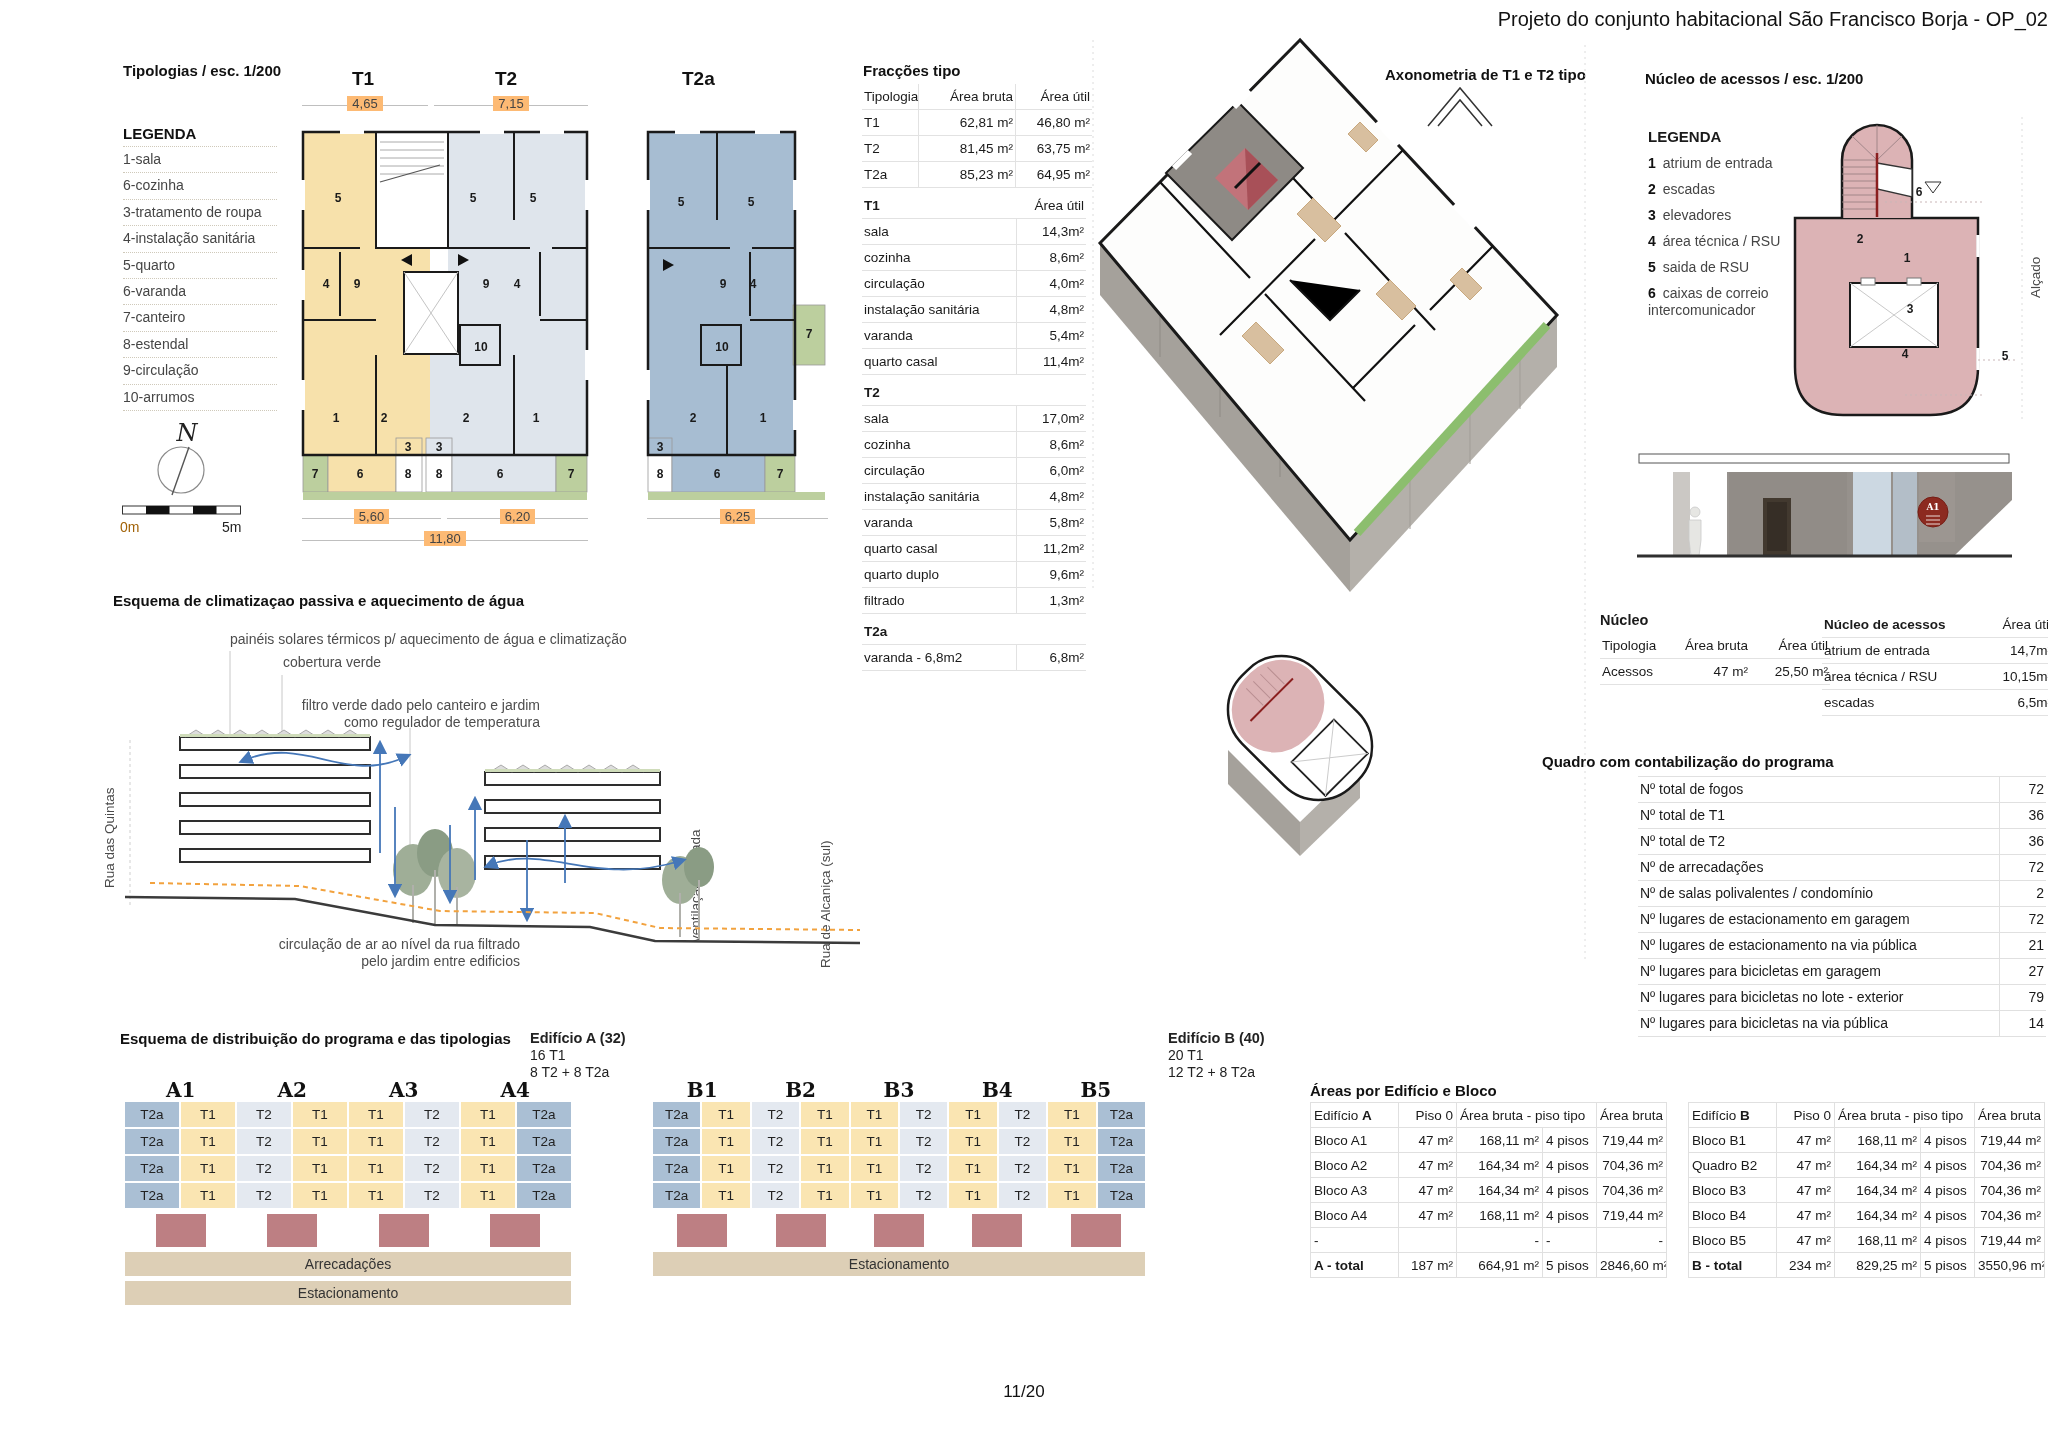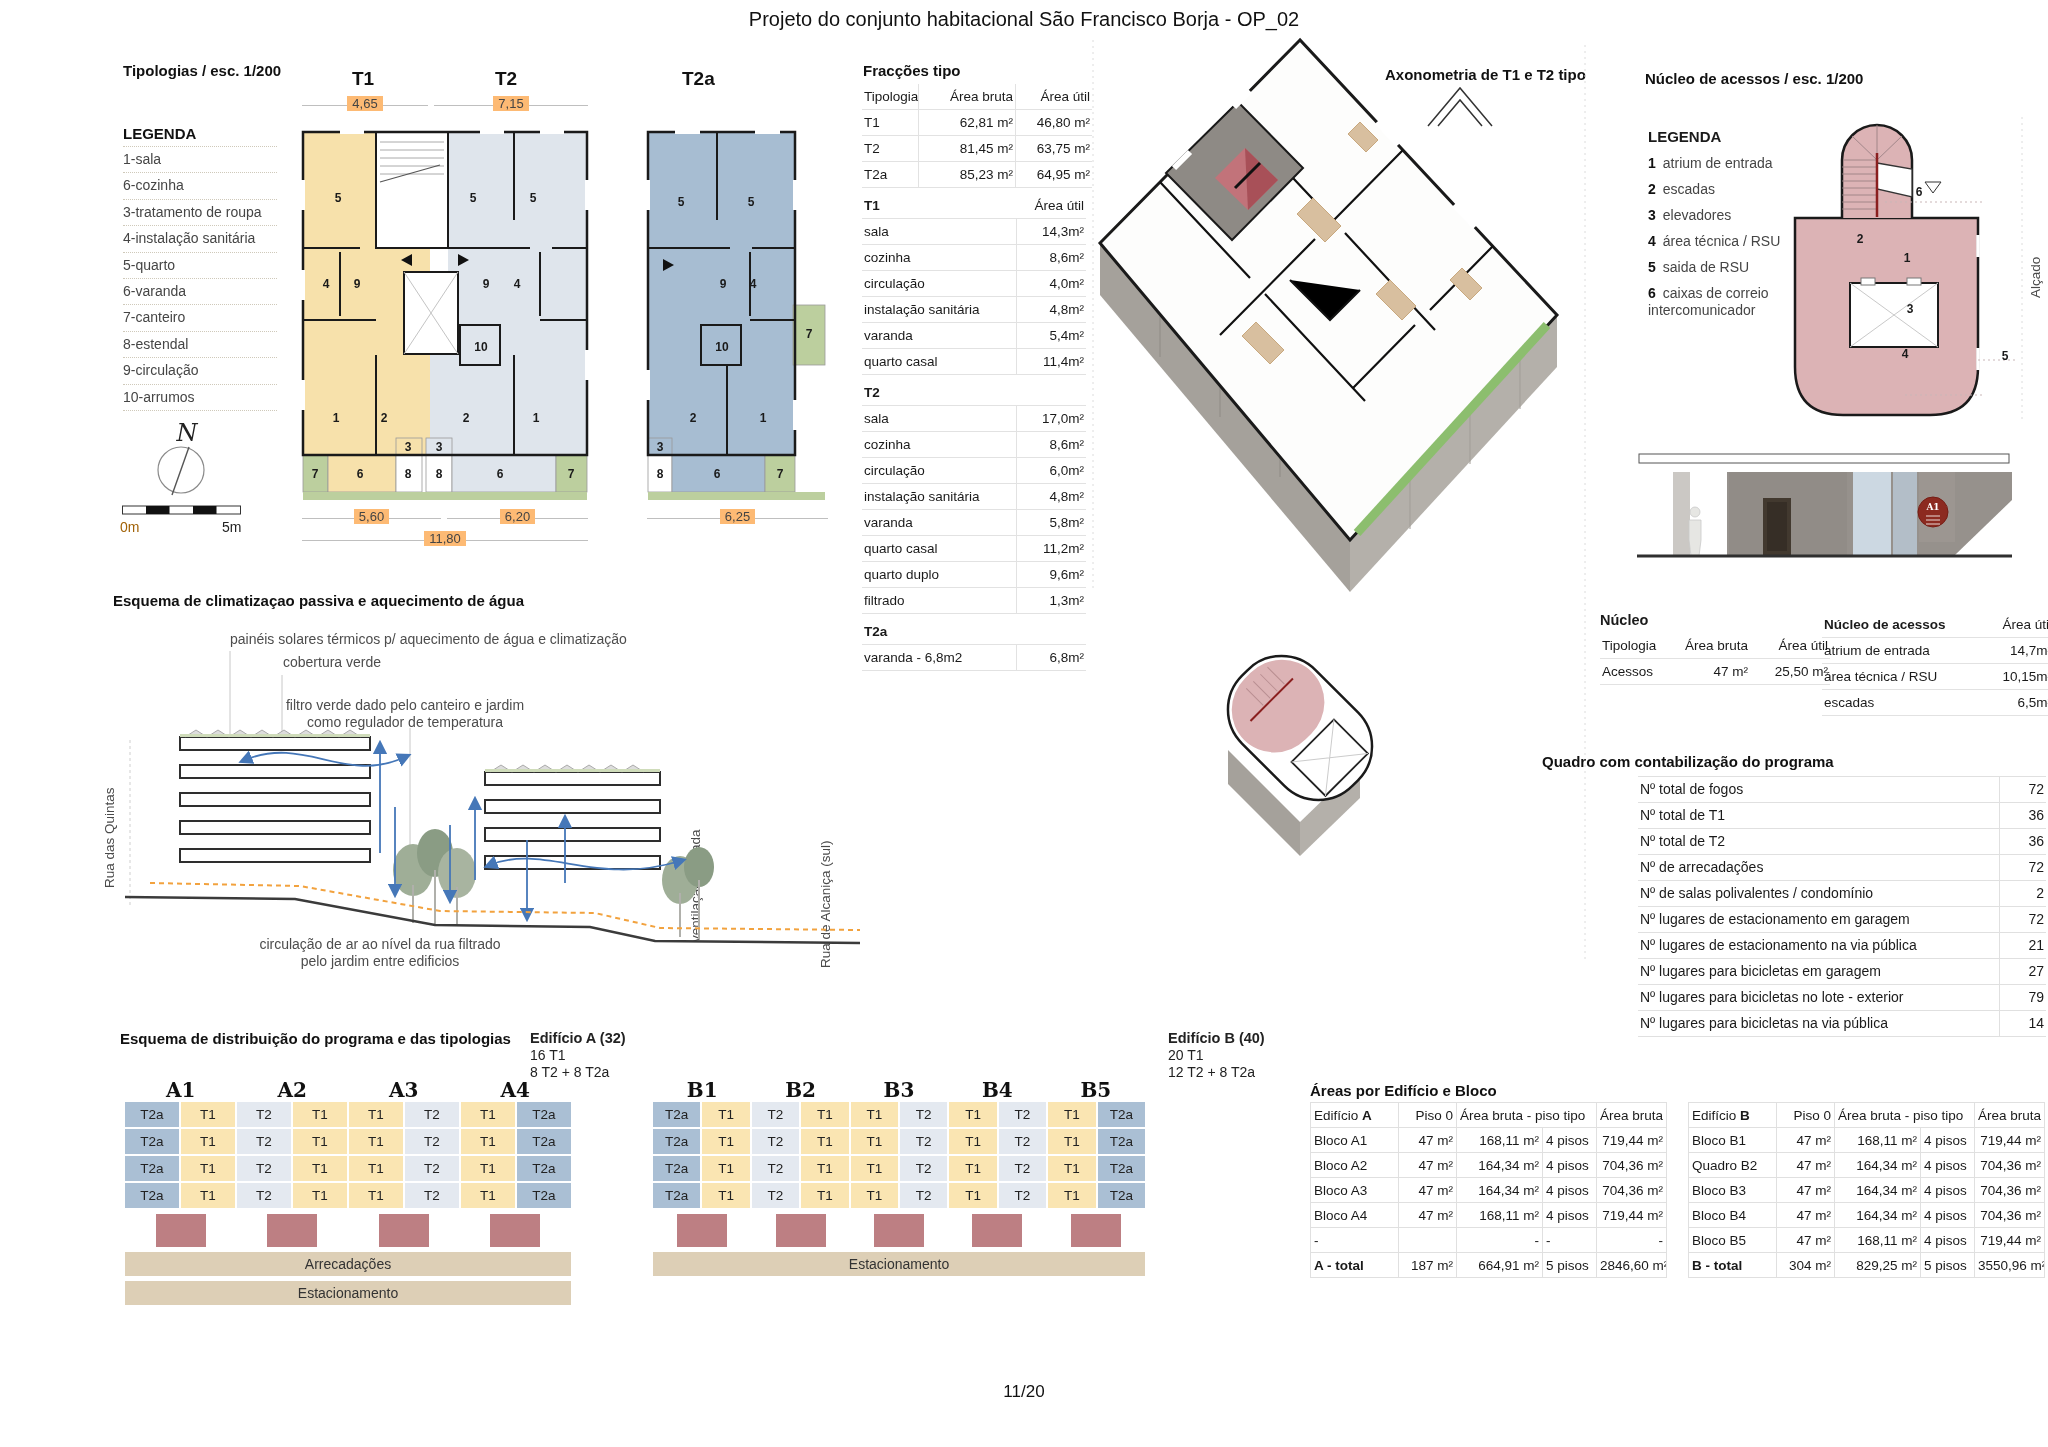--- a/index.html
+++ b/index.html
@@ -1,20 +1,20 @@
 <!DOCTYPE html>
 <html style="--t1_cell: #fae5b2; --t2_cell: #e4e9f0; --t2a_cell: #aabfd4; --t1_plan: #f7e1ab; --t2_plan: #dfe5ec; --t2a_plan: #a7bdd2; --green: #bccf9e; --axon_green: #8cbe6e; --pink: #dcb3b5; --stair_red: #c2737a; --red_block: #bd7f83; --tan_bar: #ddcfb6; --concrete: #96918c; --wood: #d8bf9f; --arrow_blue: #4577b8; --dash_orange: #f2a23e;"><head>
 <meta charset="utf-8">
 <style>
   html,body{margin:0;padding:0;background:#fff}
   body{width:2048px;height:1447px;position:relative;font-family:"Liberation Sans",sans-serif;color:#1a1a1a;overflow:hidden}
   .abs{position:absolute}
   .sec-title{position:absolute;font-weight:700;font-size:15px;color:#111;white-space:nowrap}
   .plain{position:absolute;font-size:14px;color:#4d4d4d;white-space:nowrap}
-  .center{text-align:center}
+  .center{text-align:right}
   .vlabel{position:absolute;font-size:13.5px;color:#4a4a4a;white-space:nowrap;transform:rotate(-90deg);transform-origin:0 0}
   
   .leg-item{font-size:14px;color:#454545;line-height:25.4px;border-bottom:1px dotted #cfc9ba;width:154px}
   .leg-head{font-weight:700;font-size:15px;color:#111;border-bottom:1px dotted #cfc9ba;width:154px;line-height:24px}
   
   .plan-title{position:absolute;font-weight:700;font-size:19px;color:#111}
   .room-num{font:700 12px "Liberation Sans",sans-serif;fill:#1a1a1a;text-anchor:middle}
   .dim{position:absolute;font-size:13px;color:#444;text-align:center}
   .dim i{font-style:normal;background:#fdba74;padding:0 5px;position:relative;z-index:1}
   .dim::before{content:"";position:absolute;left:2px;right:2px;top:9px;border-top:1px solid #bfbfbf}
@@ -828,21 +828,21 @@
         </tr>
         <tr>
           <td class="l">Bloco B5</td>
           <td class="r">47 m²</td>
           <td class="r">168,11 m²</td>
           <td class="l">4 pisos</td>
           <td class="r">719,44 m²</td>
         </tr>
         <tr class="tot">
           <td class="l">B - total</td>
-          <td class="r">304 m²</td>
+          <td class="r">234 m²</td>
           <td class="r">829,25 m²</td>
           <td class="l">5 pisos</td>
           <td class="r">3550,96 m²</td>
         </tr>
       </tbody>
     </table>
   </div>
 
 <div class="footer">11/20</div>
 

